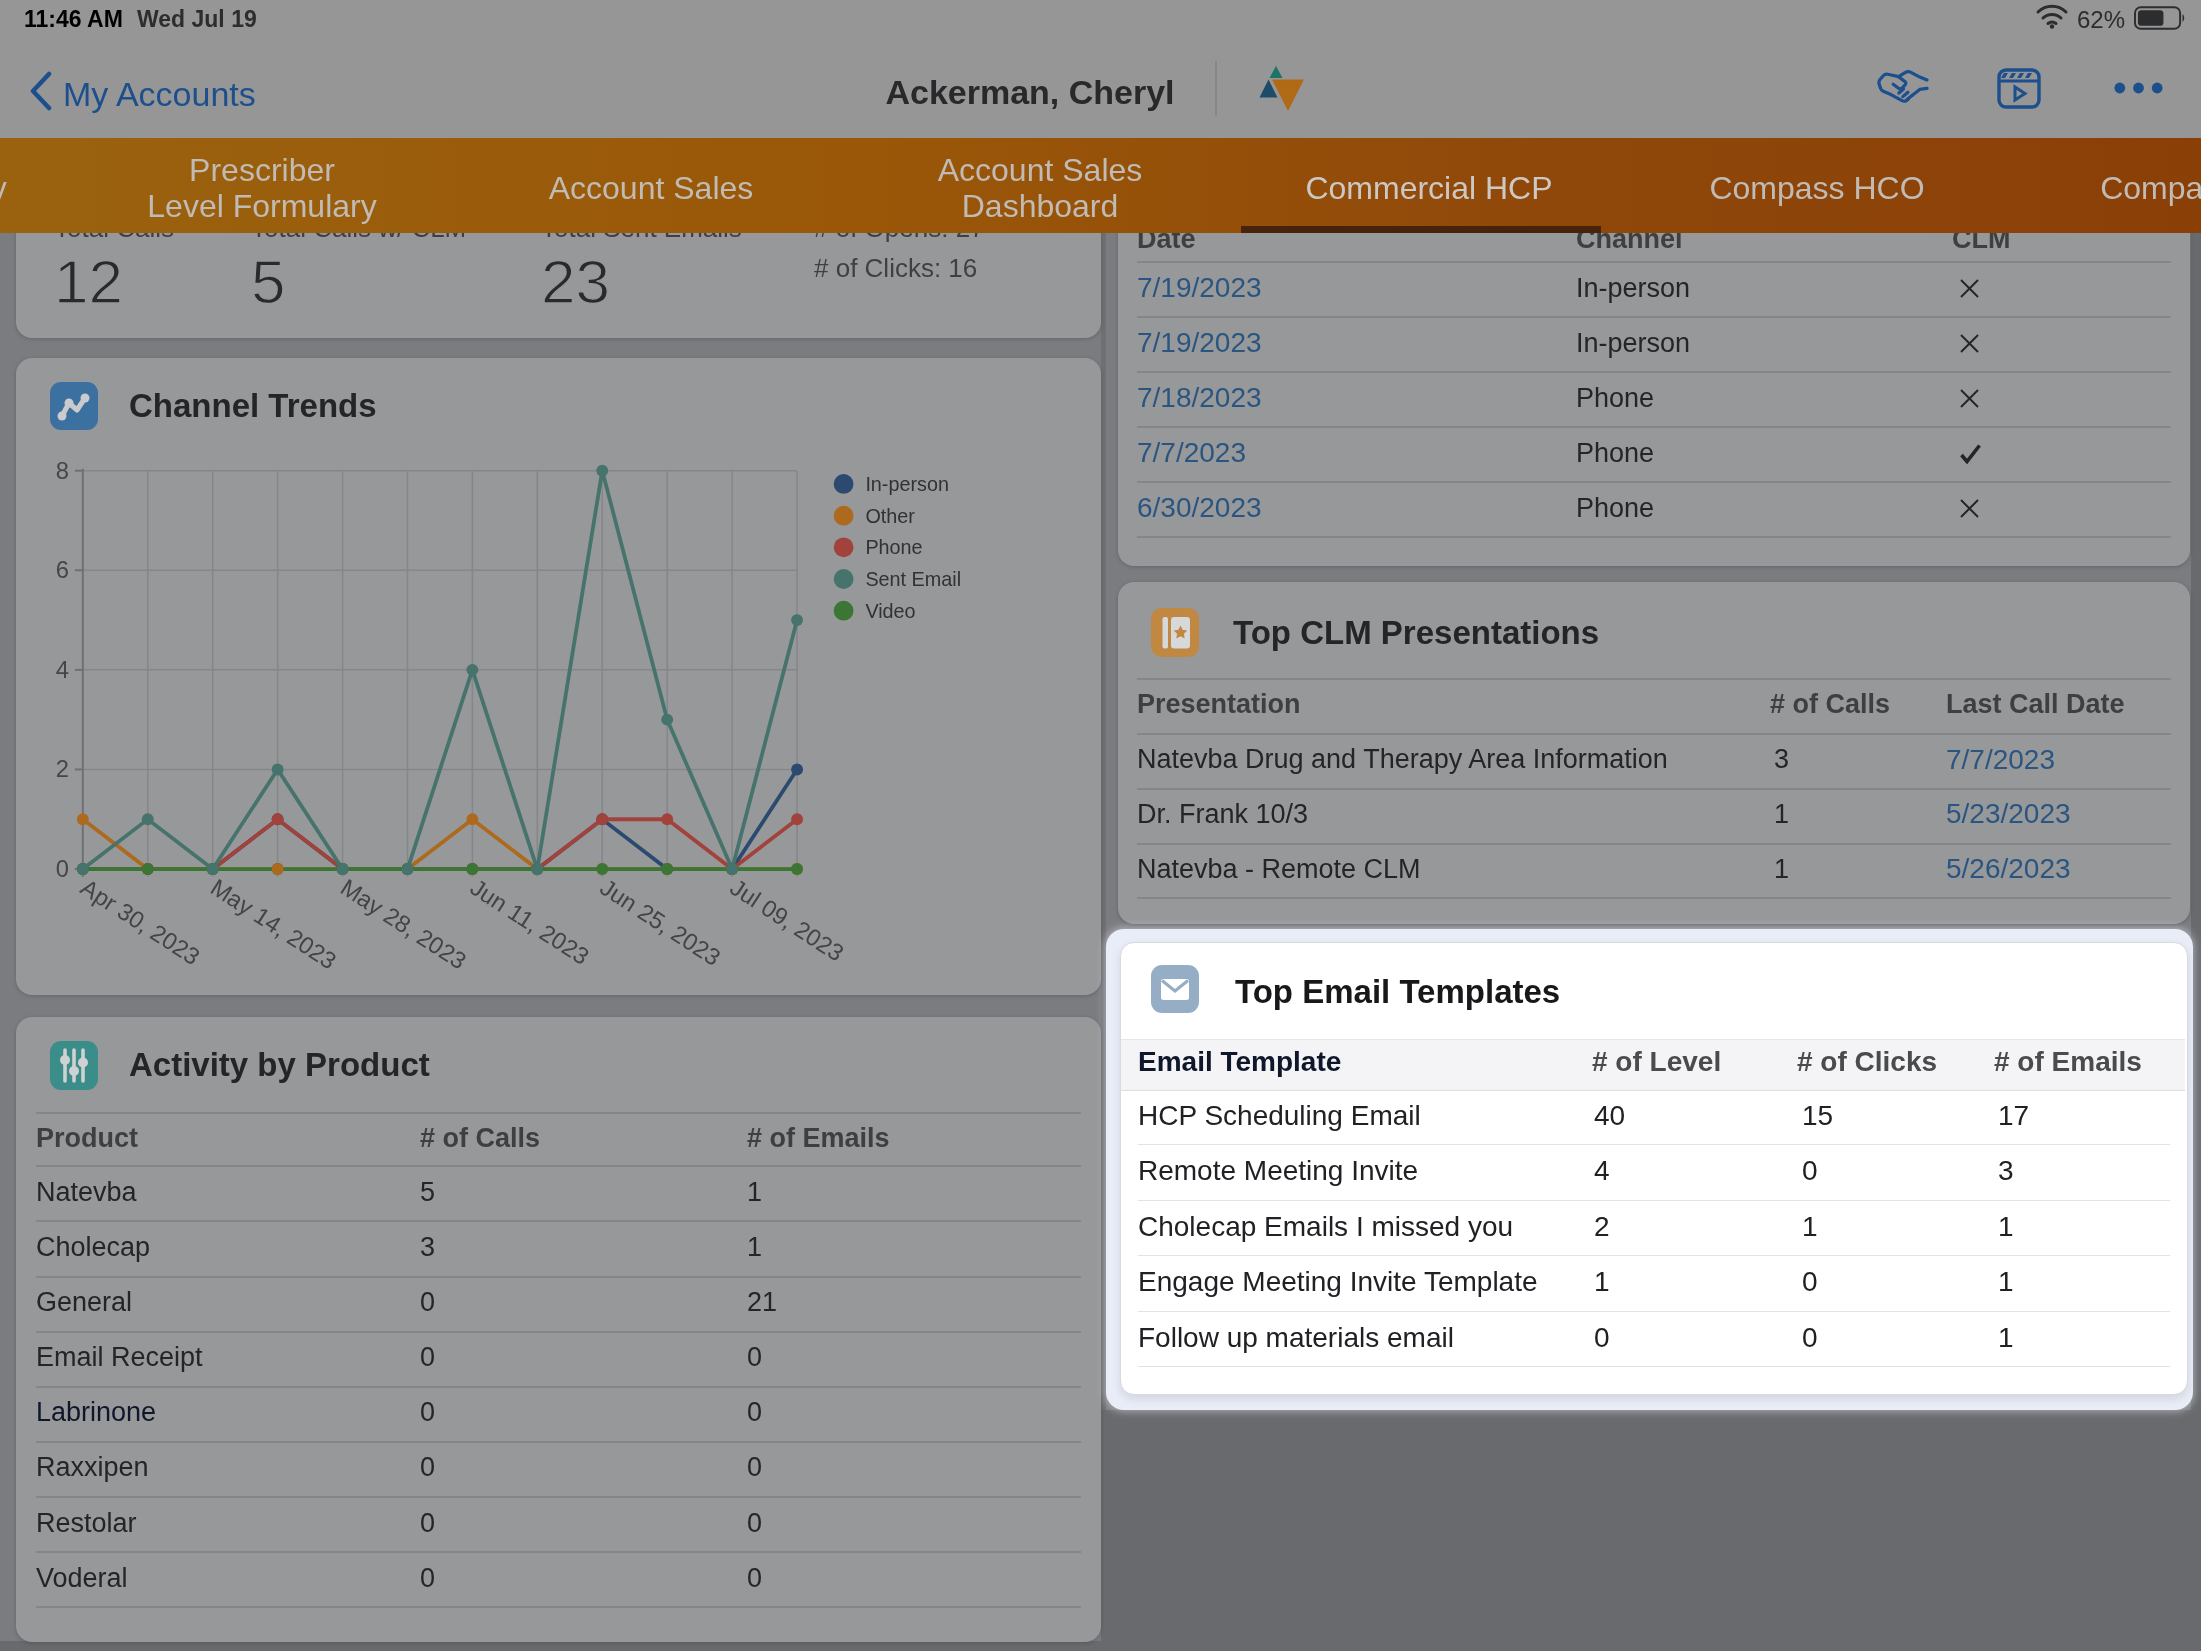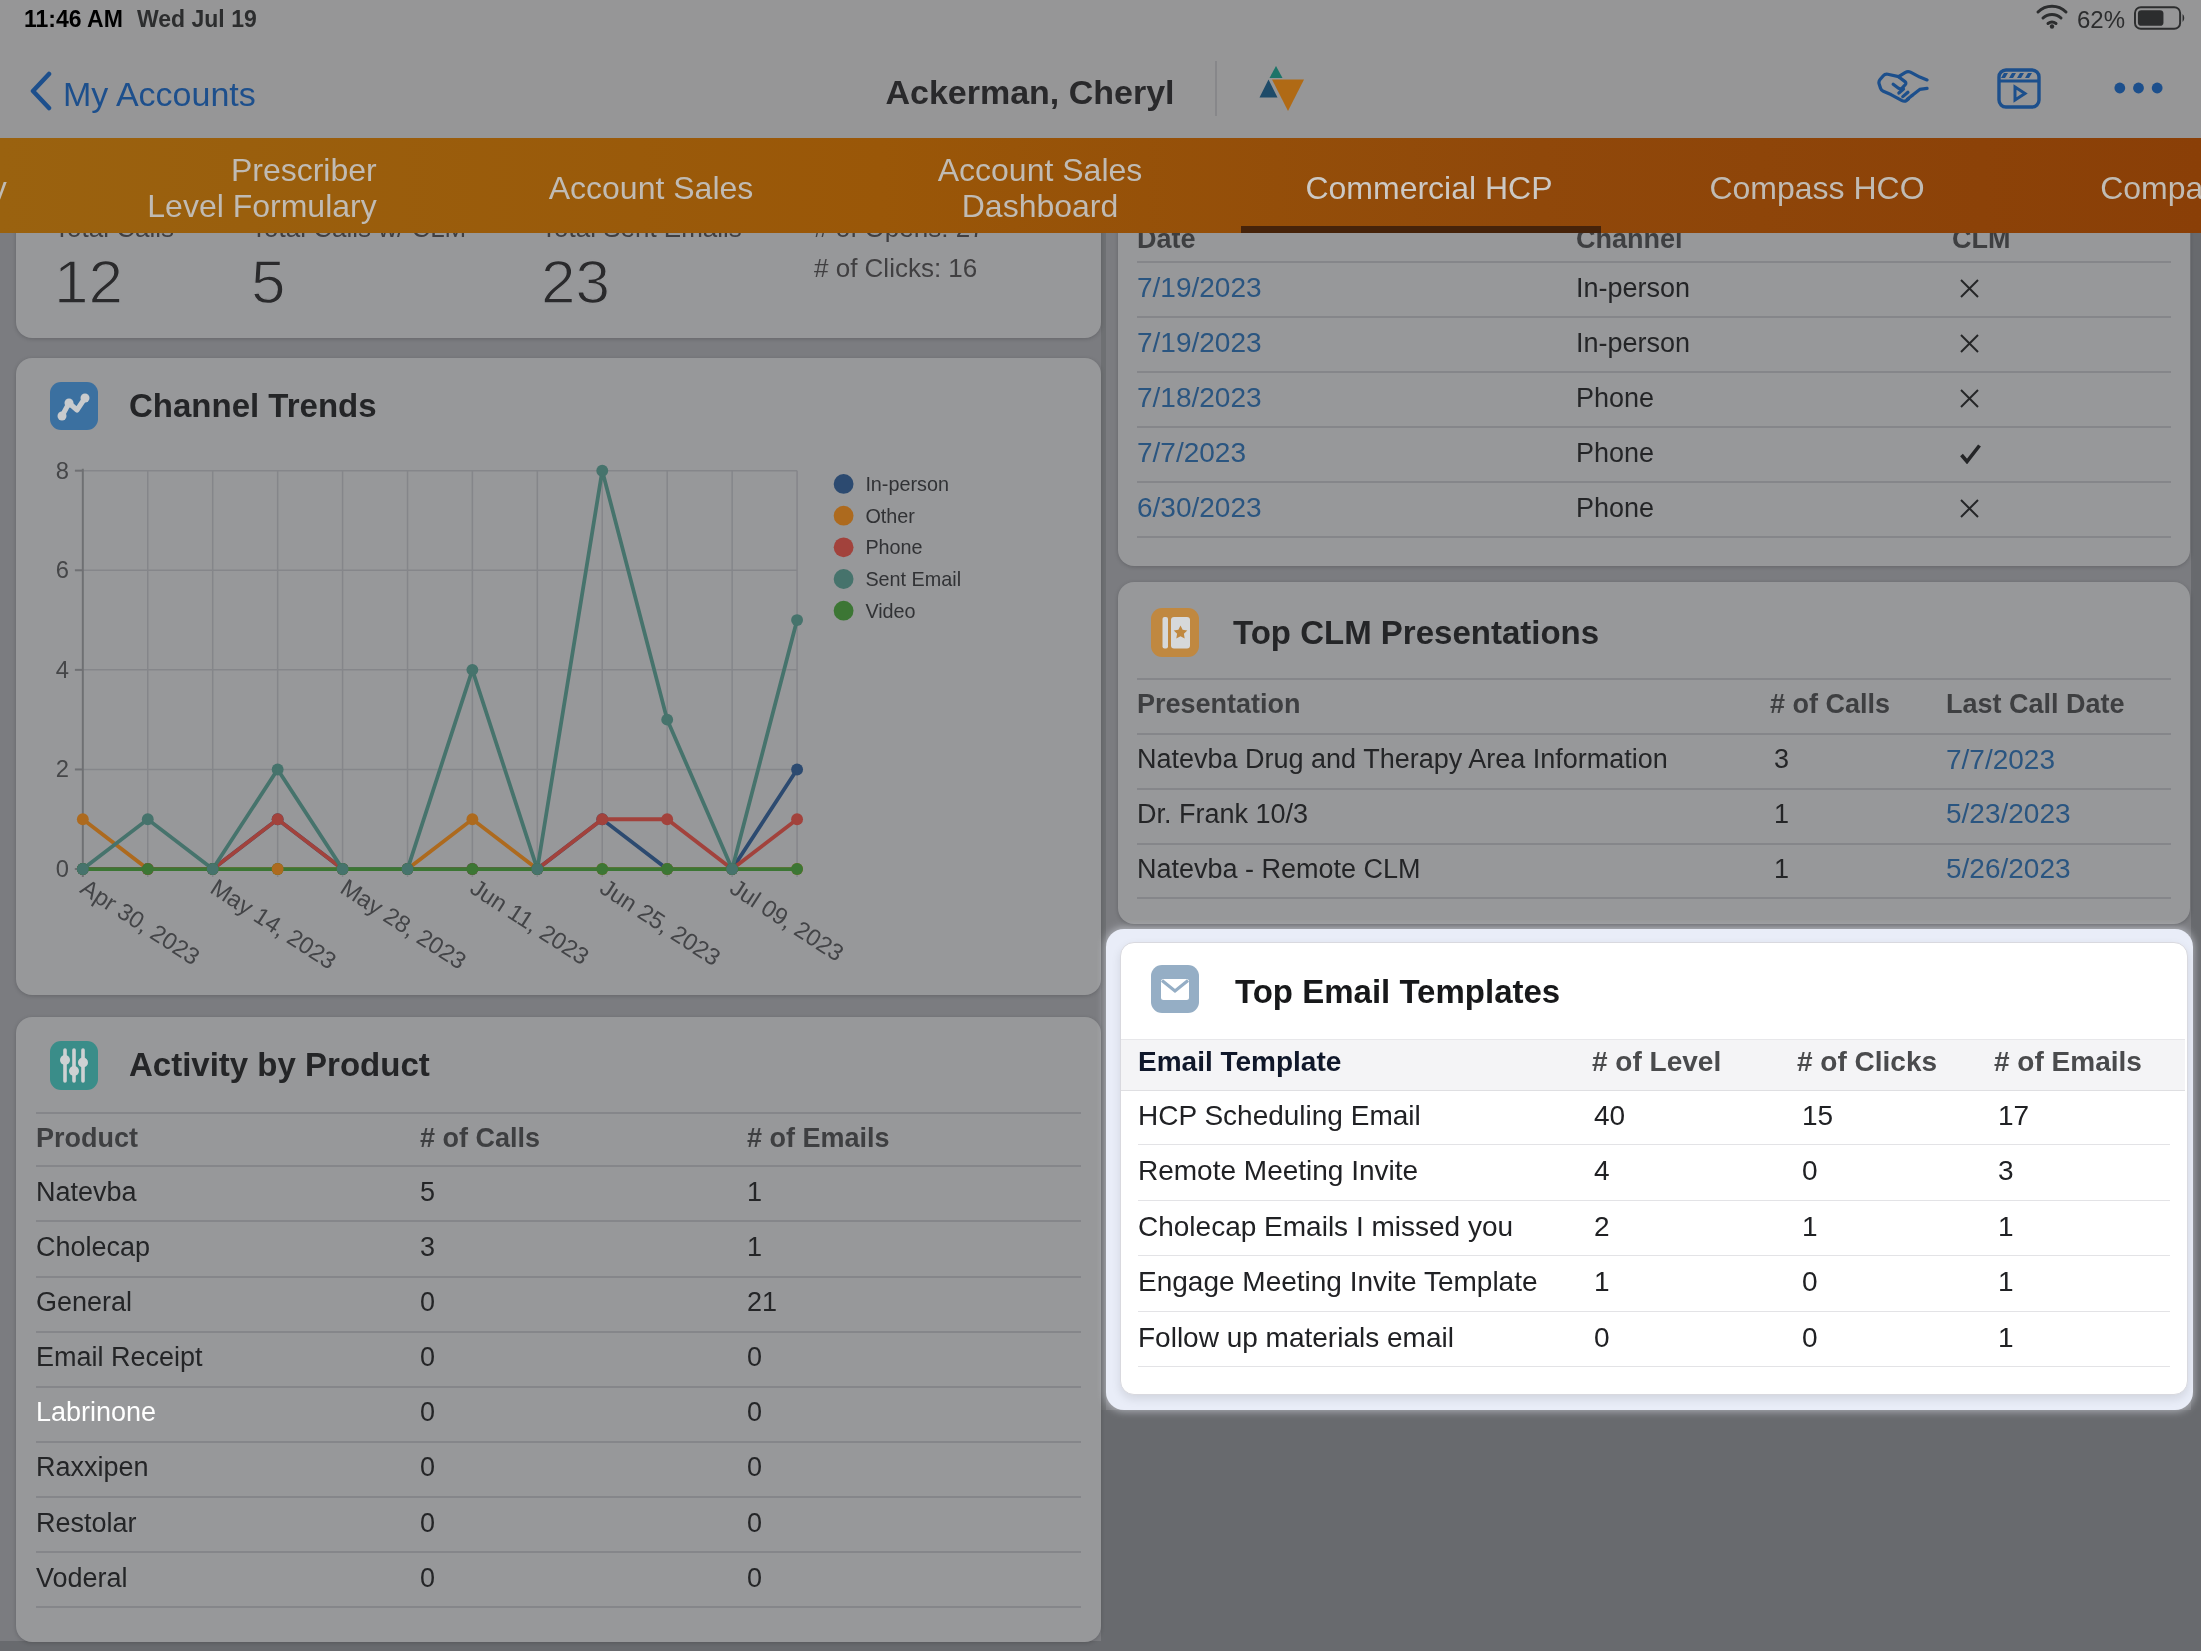--- a/index.html
+++ b/index.html
@@ -184,21 +184,21 @@
 <div style="position:absolute;left:747px;top:1232px;font-size:27px;color:#242527;font-weight:400;white-space:nowrap;">1</div>
 <div class="hline" style="left:36px;top:1276px;width:1045px;"></div>
 <div style="position:absolute;left:36px;top:1287px;font-size:27px;color:#242527;font-weight:400;white-space:nowrap;">General</div>
 <div style="position:absolute;left:420px;top:1287px;font-size:27px;color:#242527;font-weight:400;white-space:nowrap;">0</div>
 <div style="position:absolute;left:747px;top:1287px;font-size:27px;color:#242527;font-weight:400;white-space:nowrap;">21</div>
 <div class="hline" style="left:36px;top:1331px;width:1045px;"></div>
 <div style="position:absolute;left:36px;top:1342px;font-size:27px;color:#242527;font-weight:400;white-space:nowrap;">Email Receipt</div>
 <div style="position:absolute;left:420px;top:1342px;font-size:27px;color:#242527;font-weight:400;white-space:nowrap;">0</div>
 <div style="position:absolute;left:747px;top:1342px;font-size:27px;color:#242527;font-weight:400;white-space:nowrap;">0</div>
 <div class="hline" style="left:36px;top:1386px;width:1045px;"></div>
-<div style="position:absolute;left:36px;top:1397px;font-size:27px;color:#ffffff;font-weight:400;white-space:nowrap;">Labrinone</div>
+<div style="position:absolute;left:36px;top:1397px;font-size:27px;color:#0f172a;font-weight:400;white-space:nowrap;">Labrinone</div>
 <div style="position:absolute;left:420px;top:1397px;font-size:27px;color:#242527;font-weight:400;white-space:nowrap;">0</div>
 <div style="position:absolute;left:747px;top:1397px;font-size:27px;color:#242527;font-weight:400;white-space:nowrap;">0</div>
 <div class="hline" style="left:36px;top:1441px;width:1045px;"></div>
 <div style="position:absolute;left:36px;top:1452px;font-size:27px;color:#242527;font-weight:400;white-space:nowrap;">Raxxipen</div>
 <div style="position:absolute;left:420px;top:1452px;font-size:27px;color:#242527;font-weight:400;white-space:nowrap;">0</div>
 <div style="position:absolute;left:747px;top:1452px;font-size:27px;color:#242527;font-weight:400;white-space:nowrap;">0</div>
 <div class="hline" style="left:36px;top:1496px;width:1045px;"></div>
 <div style="position:absolute;left:36px;top:1508px;font-size:27px;color:#242527;font-weight:400;white-space:nowrap;">Restolar</div>
 <div style="position:absolute;left:420px;top:1508px;font-size:27px;color:#242527;font-weight:400;white-space:nowrap;">0</div>
 <div style="position:absolute;left:747px;top:1508px;font-size:27px;color:#242527;font-weight:400;white-space:nowrap;">0</div>
@@ -363,21 +363,21 @@
       <path d="M31 5 l4 0 -3 5 -4 0 z"></path>
     </g>
 <path d="M18 19 L28 25.5 L18 32 Z" fill="none" stroke="#1c4f8c" stroke-width="3"></path>
   </svg>
 <svg class="abs" style="left:2109px;top:82px;" width="59" height="12" viewBox="0 0 60 12">
 <circle cx="11" cy="6" r="5.5" fill="#1c4f8c"></circle>
     <circle cx="30" cy="6" r="5.5" fill="#1c4f8c"></circle>
     <circle cx="49" cy="6" r="5.5" fill="#1c4f8c"></circle>
   </svg>
 <div class="abs" style="left:0;top:138px;width:2202px;height:95px;background:linear-gradient(90deg,#9a620f 0%,#9a5708 40%,#90480a 70%,#8a3f07 100%);overflow:hidden;">
-<div style="position:absolute;left:262px;top:14px;transform:translateX(-50%);font-size:32px;line-height:36px;color:#c0bbb4;white-space:nowrap;text-align:right;">Prescriber<br>Level Formulary</div>
+<div style="position:absolute;left:262px;top:14px;transform:translateX(-50%);font-size:32px;line-height:36px;color:#c0bbb4;white-space:nowrap;text-align:center;">Prescriber<br>Level Formulary</div>
 <div style="position:absolute;left:651px;top:32px;transform:translateX(-50%);font-size:32px;color:#c0bbb4;white-space:nowrap;">Account Sales</div>
 <div style="position:absolute;left:1040px;top:14px;transform:translateX(-50%);font-size:32px;line-height:36px;color:#c0bbb4;white-space:nowrap;text-align:center;">Account Sales<br>Dashboard</div>
 <div style="position:absolute;left:1429px;top:32px;transform:translateX(-50%);font-size:32px;color:#ccc9c5;white-space:nowrap;">Commercial HCP</div>
 <div style="position:absolute;left:1817px;top:32px;transform:translateX(-50%);font-size:32px;color:#c0bbb4;white-space:nowrap;">Compass HCO</div>
 <div style="position:absolute;left:2206px;top:32px;transform:translateX(-50%);font-size:32px;color:#c0bbb4;white-space:nowrap;">Compass HCP</div>
 <div style="position:absolute;left:-20px;top:32px;font-size:32px;color:#c0bbb4;">ry</div>
 <div style="position:absolute;left:1241px;top:88px;width:360px;height:7px;background:#46230a;"></div>
 </div>
 
 </body></html>

